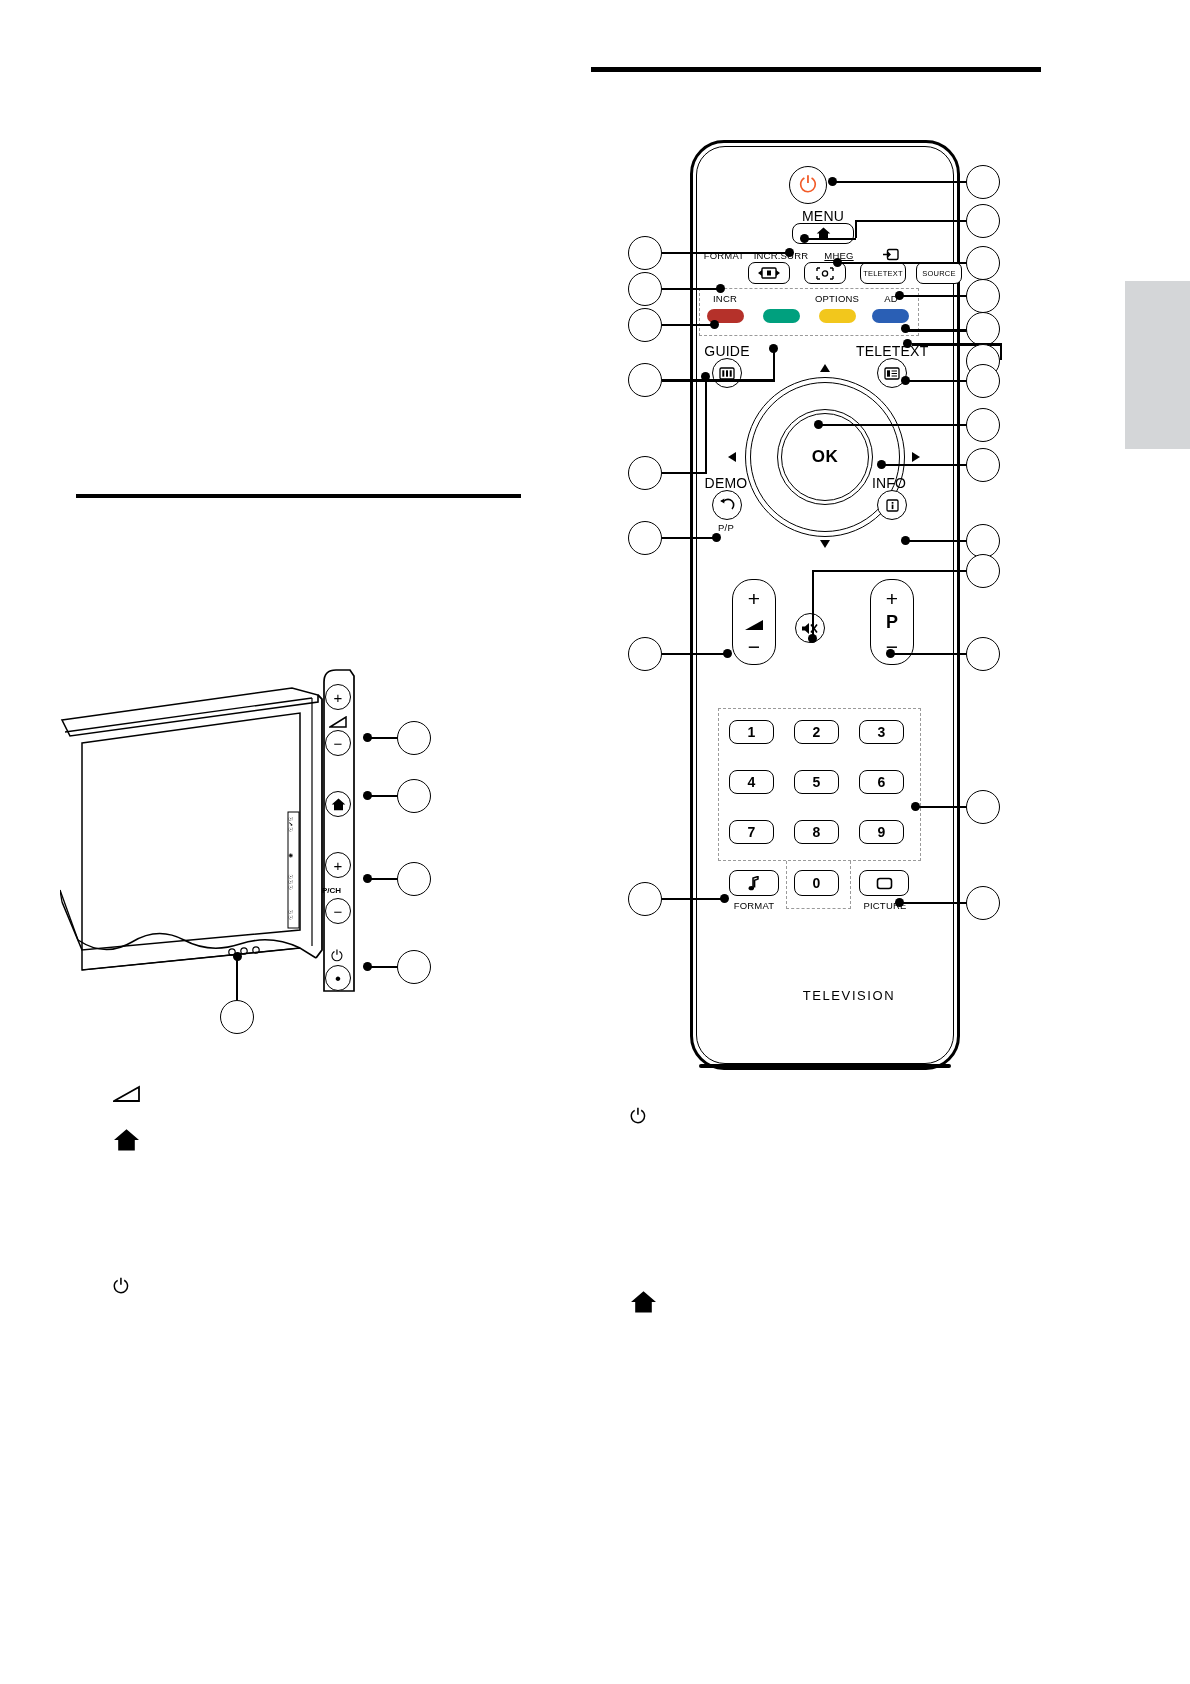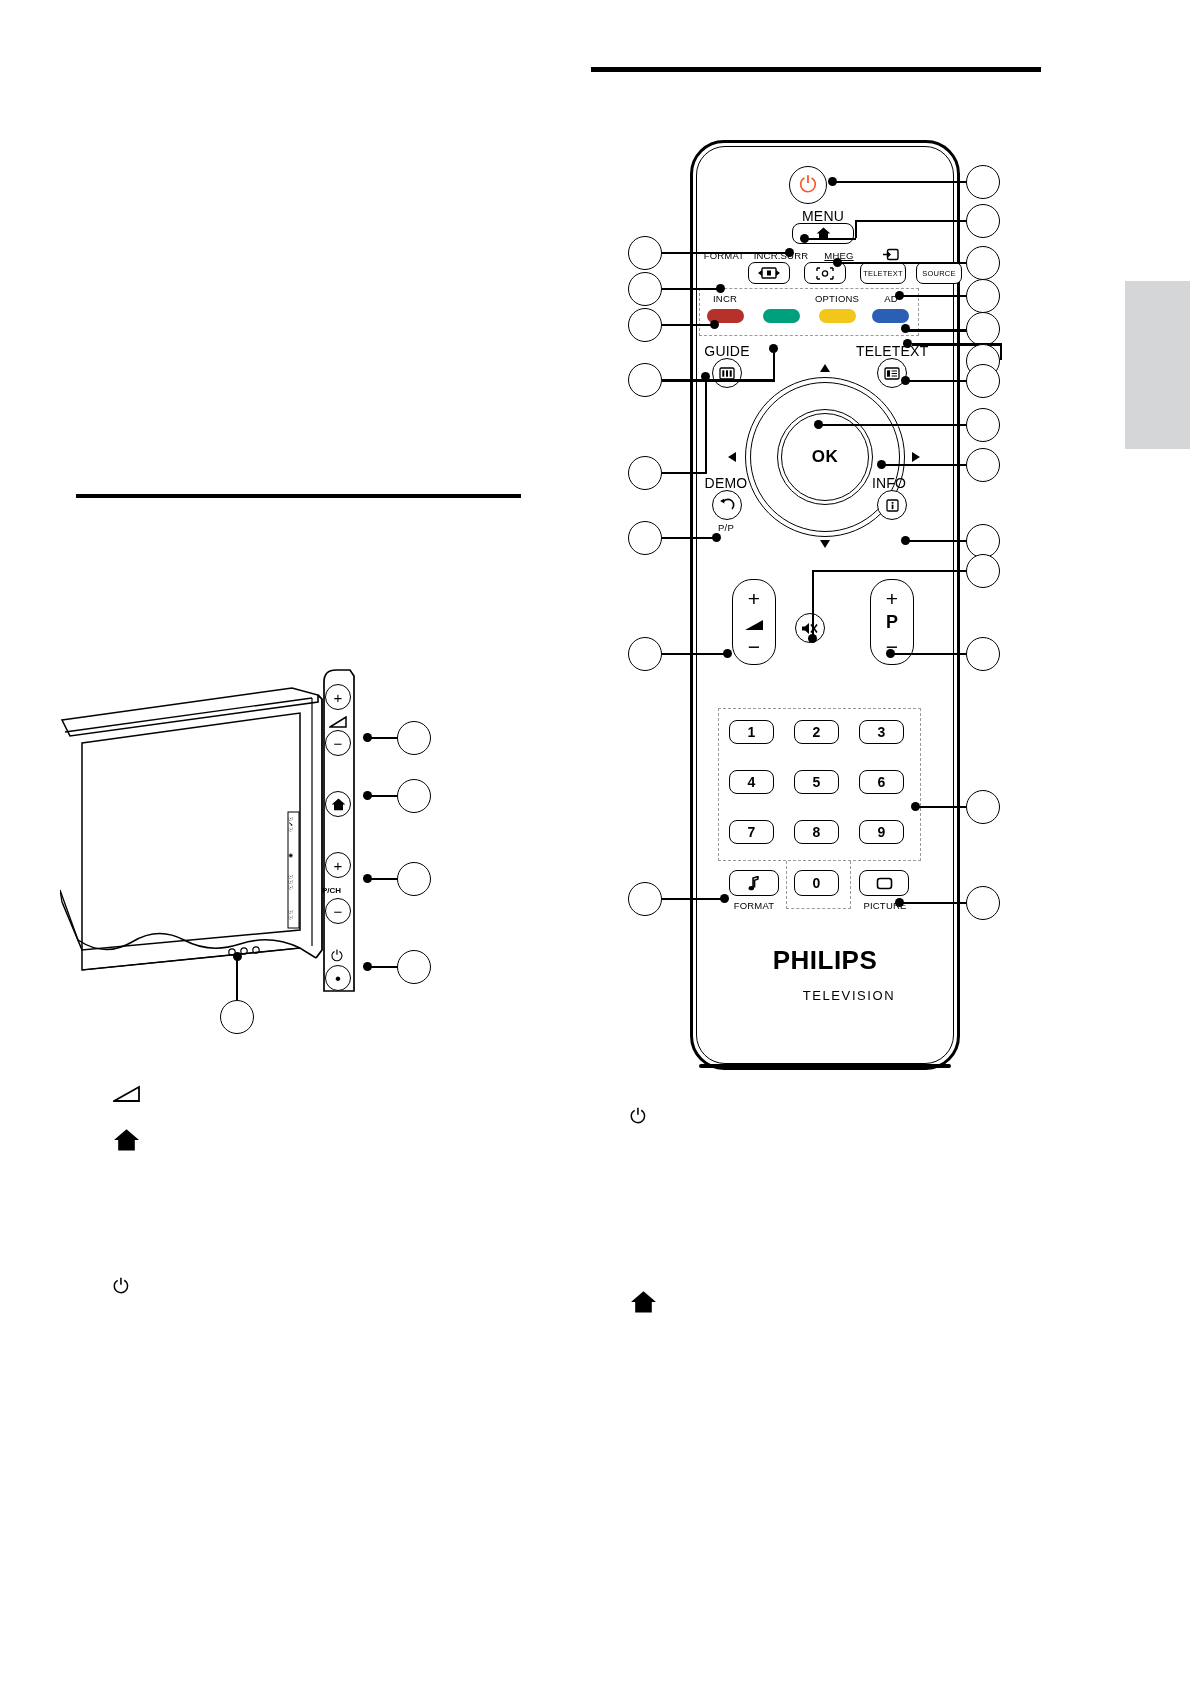--- a/index.html
+++ b/index.html
@@ -429,21 +429,20 @@
     <span>0</span>
     </div>
 
   <div class="num-btn" style="left:169px;top:730px;width:50px;height:26px;">
     <svg width="17" height="13" viewBox="0 0 17 13">
       <rect x="1.5" y="1.5" width="14" height="10" rx="2.5" fill="none" stroke="#000" stroke-width="1.6"></rect>
     </svg>
   </div>
   <div class="lbl small" style="left:162px;top:760px;width:66px;">PICTURE</div>
 
-  <div class="brand" style="top:805px;">PHILIPS</div>
   <div class="brand-sub" style="top:848px;margin-left:24px;">TELEVISION</div>
 </div>
 
 <div class="bub" style="left:628px;top:236px;">
   <span style="display:block;text-align:center;line-height:31px;font-size:14px;"></span>
   </div>
 <div class="leader" style="left:662px;top:252px;width:125px;"></div>
 <div class="dot" style="left:785px;top:248px;"></div>
 
 <div class="bub" style="left:628px;top:272px;">

